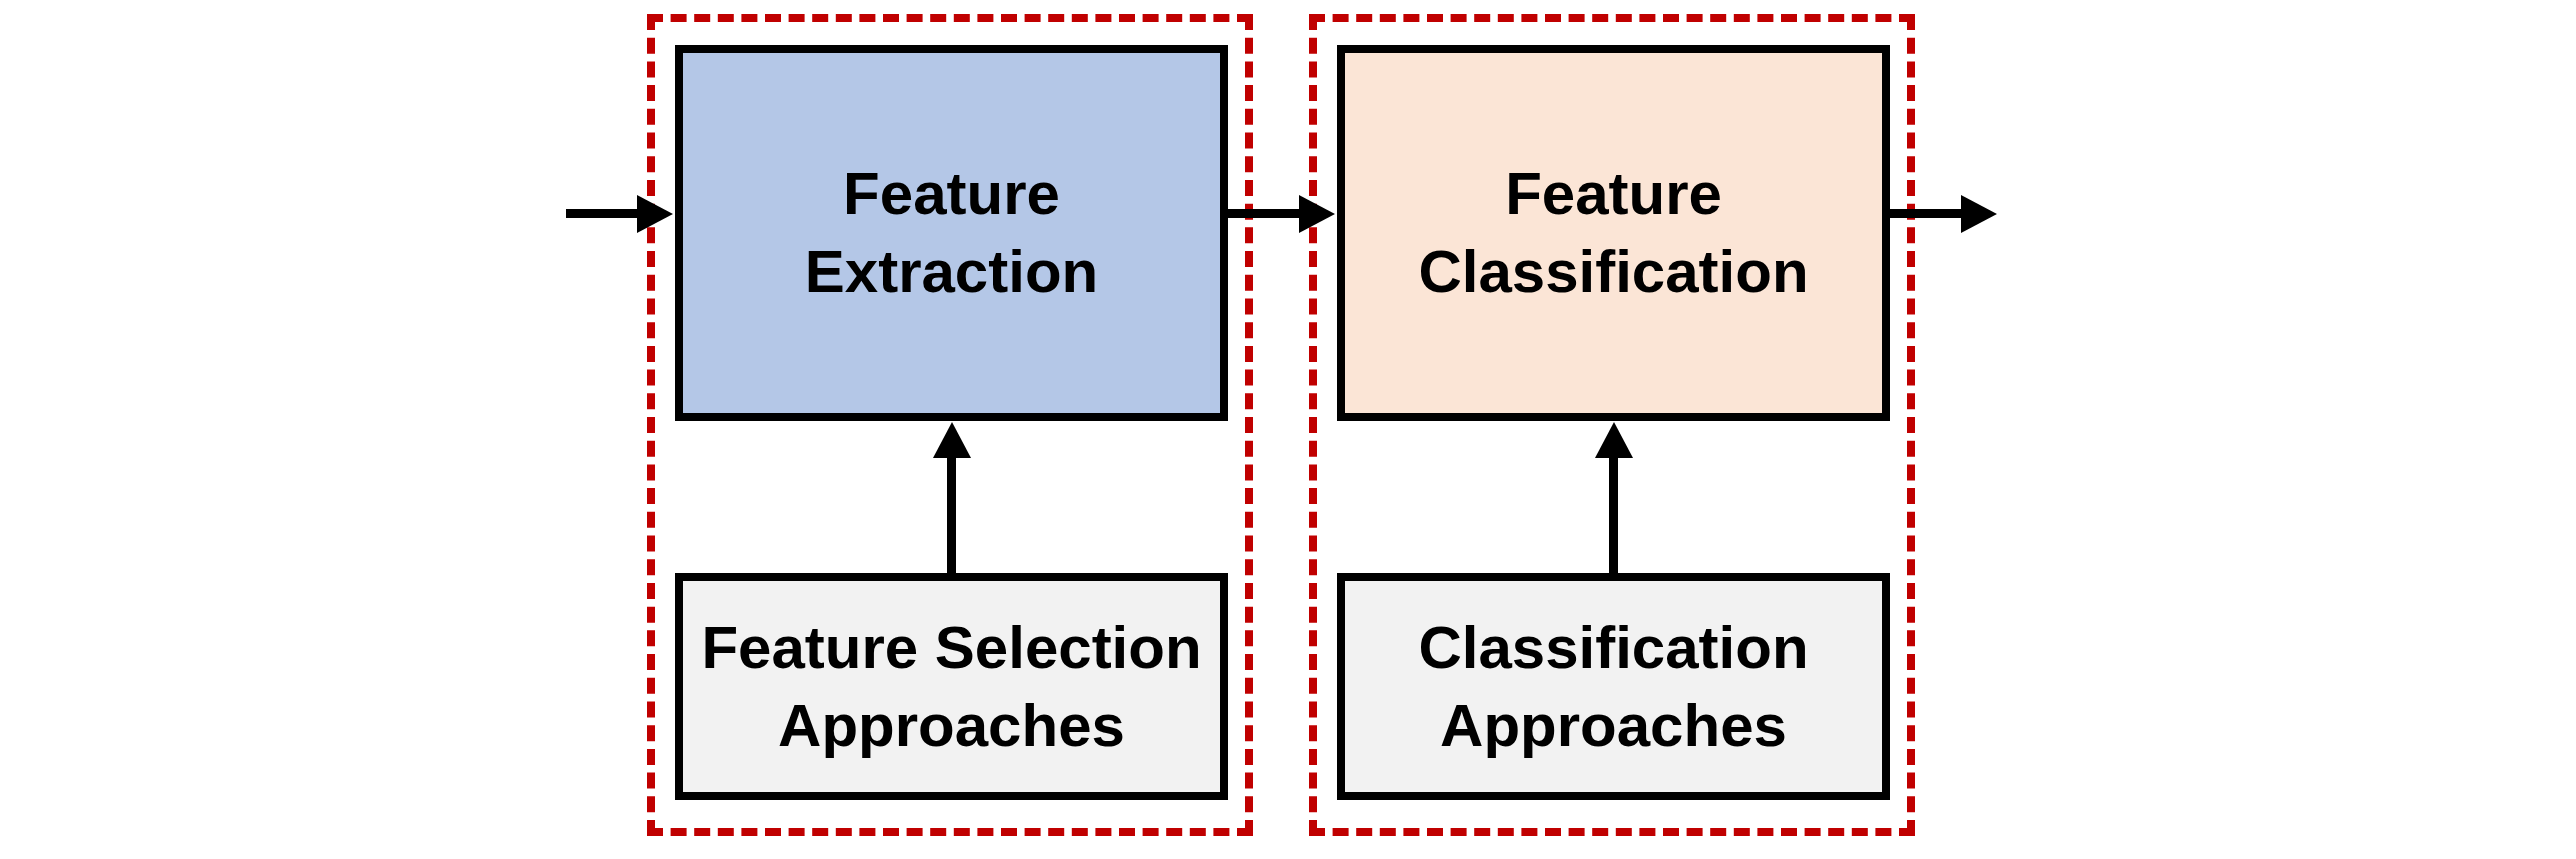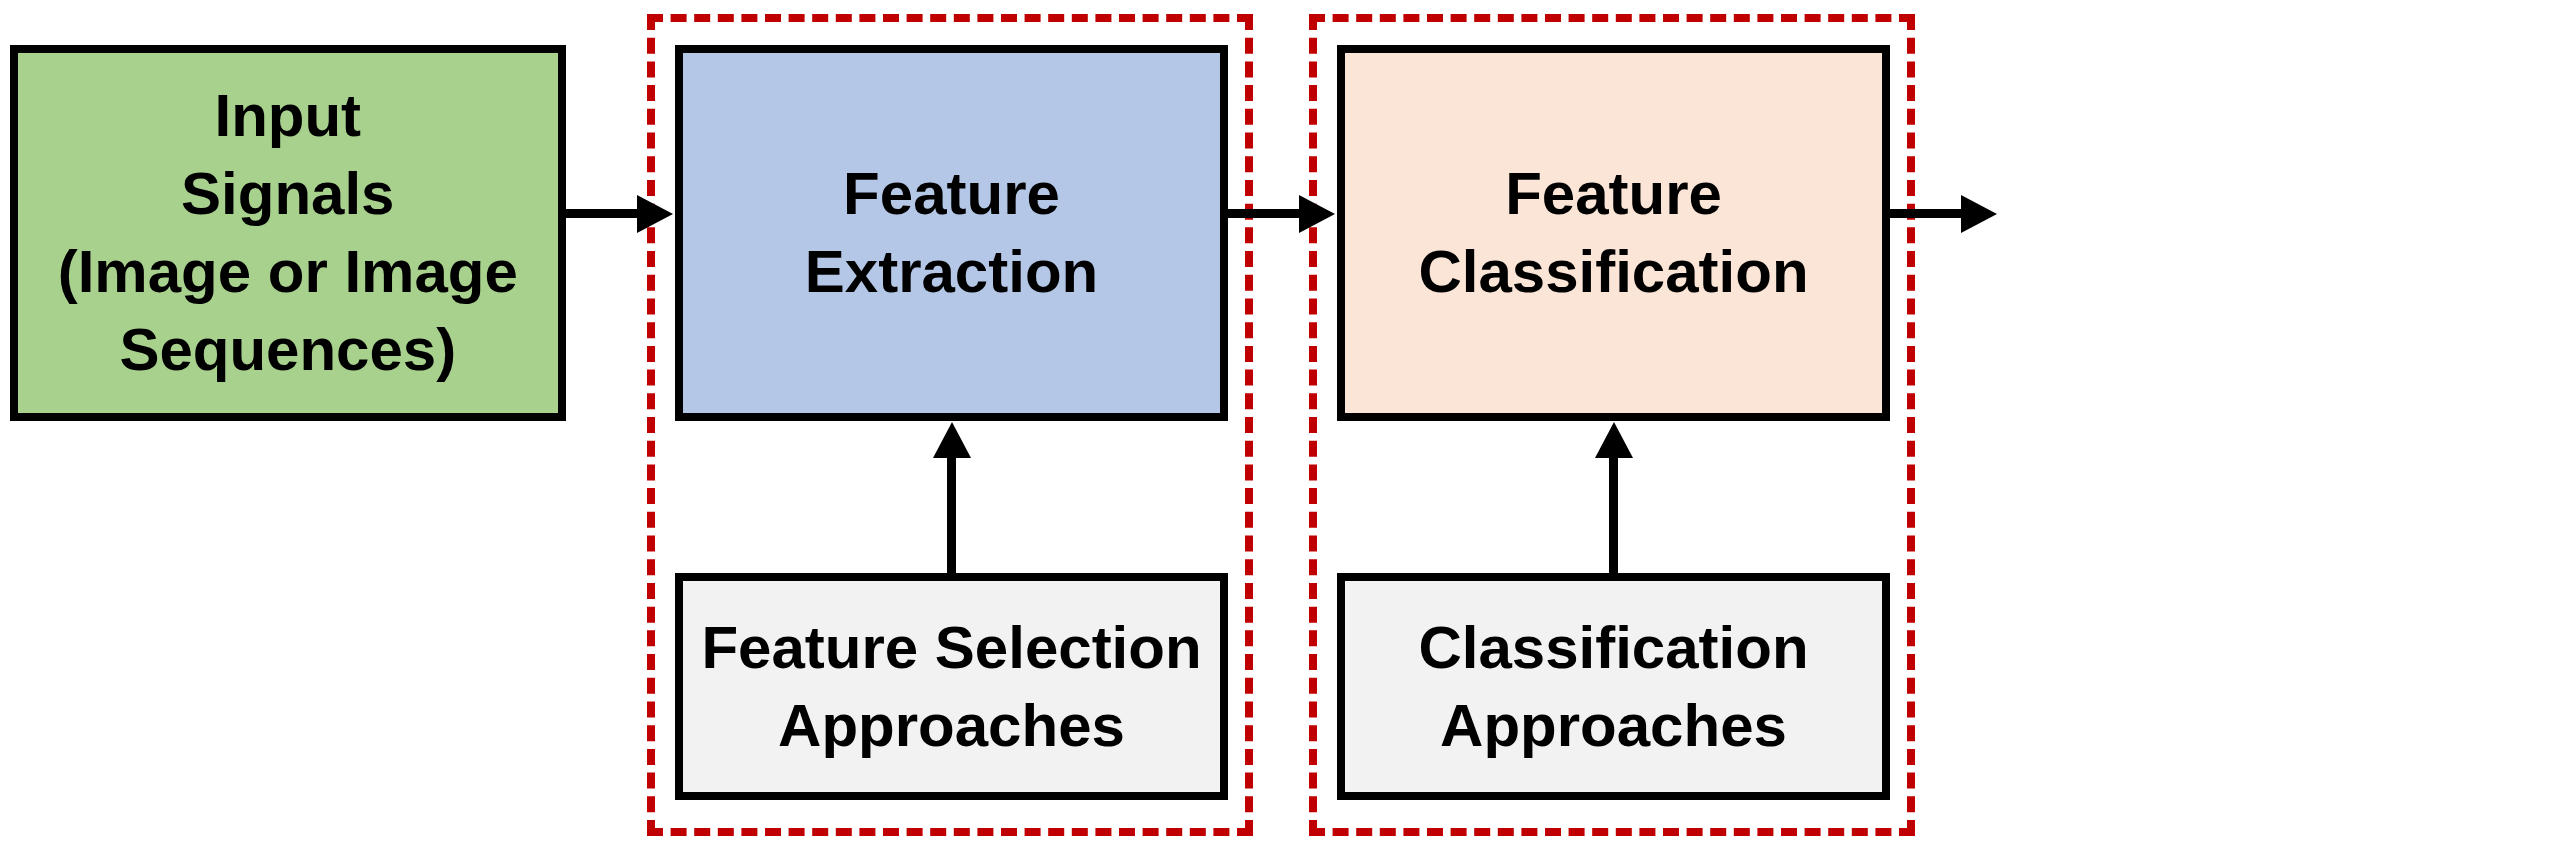--- a/index.html
+++ b/index.html
@@ -81,26 +81,20 @@
   #varrow2-shaft { left: 1609px; top: 453px; width: 9px; height: 120px; }
 </style>
 </head>
 <body>
 
 <div id="canvas">
 
   <div class="group" id="group-extraction" style="border-color: rgb(192, 0, 0);"></div>
   <div class="group" id="group-classification" style="border-color: rgb(192, 0, 0);"></div>
 
-  <div class="node" id="node-input" style="background-color: rgb(169, 209, 142); border-color: rgb(0, 0, 0);">
-    <span class="node-label">Input
-Signals
-(Image or Image
-Sequences)</span>
-  </div>
 
   <div class="node" id="node-extraction" style="background-color: rgb(180, 199, 231); border-color: rgb(0, 0, 0);">
     <span class="node-label">Feature
 Extraction</span>
   </div>
 
   <div class="node" id="node-selection" style="background-color: rgb(242, 242, 242); border-color: rgb(0, 0, 0);">
     <span class="node-label">Feature Selection
 Approaches</span>
   </div>

